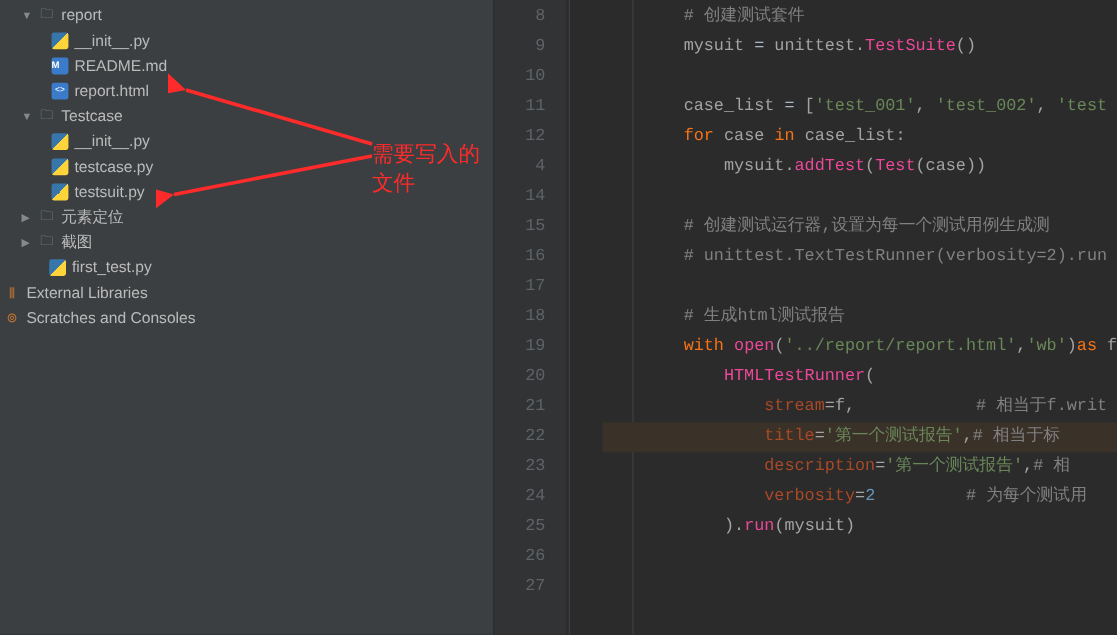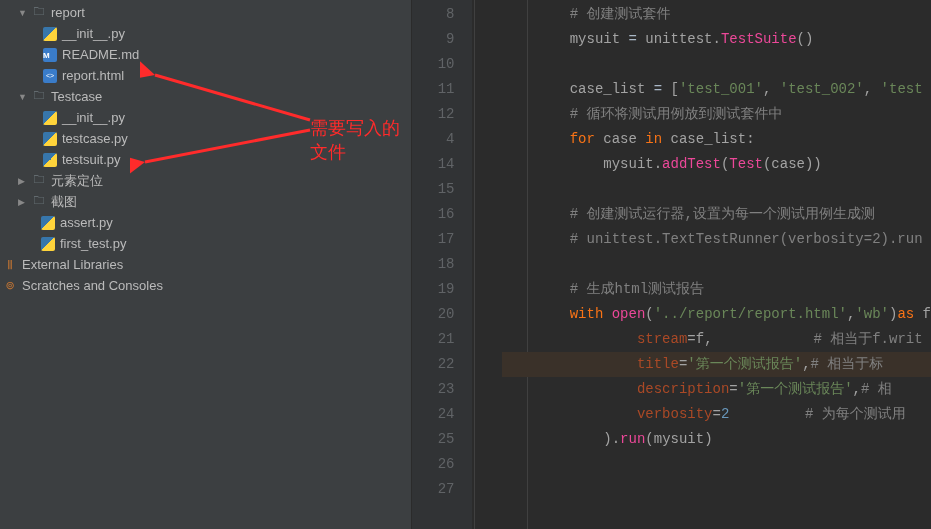--- a/index.html
+++ b/index.html
@@ -167,26 +167,20 @@
       </div>
       <div class="tree-item indent-1">
         <span class="arrow">▶</span>
         <span class="icon folder-icon">🗀</span>
         <span class="label">元素定位</span>
       </div>
       <div class="tree-item indent-1">
         <span class="arrow">▶</span>
         <span class="icon folder-icon">🗀</span>
         <span class="label">截图</span>
-      </div>
-      <div class="tree-item indent-2">
-        <span class="icon">
-            <span class="py-icon"></span>
-          </span>
-        <span class="label">assert.py</span>
       </div>
       <div class="tree-item indent-2">
         <span class="icon">
             <span class="py-icon"></span>
           </span>
         <span class="label">first_test.py</span>
       </div>
       <div class="tree-item" style="padding-left:2px">
         <span class="icon lib-icon">⫴</span>
         <span class="label">External Libraries</span>
@@ -240,29 +234,29 @@
       <div class="gutter-line">27</div>
     </div>
     <div class="code-area">
       <div class="guide" style="left:2px"></div>
       <div class="guide" style="left:55px"></div>
 
       <div class="code-line">        <span class="c-comment"># 创建测试套件</span></div>
       <div class="code-line">        <span class="c-ident">mysuit </span><span class="c-op">=</span><span class="c-ident"> unittest.</span><span class="c-func">TestSuite</span><span class="c-ident">()</span></div>
       <div class="code-line"></div>
       <div class="code-line">        <span class="c-ident">case_list </span><span class="c-op">=</span><span class="c-ident"> [</span><span class="c-string">'test_001'</span><span class="c-ident">, </span><span class="c-string">'test_002'</span><span class="c-ident">, </span><span class="c-string">'test</span></div>
-      <div class="code-line">        <span class="c-comment"># 循环将测试用例放到测试套件中</span></div>
       <div class="code-line">        <span class="c-keyword">for</span><span class="c-ident"> case </span><span class="c-keyword">in</span><span class="c-ident"> case_list:</span></div>
       <div class="code-line">        <span class="c-ident">    mysuit.</span><span class="c-func">addTest</span><span class="c-ident">(</span><span class="c-func">Test</span><span class="c-ident">(case))</span></div>
       <div class="code-line"></div>
       <div class="code-line">        <span class="c-comment"># 创建测试运行器,设置为每一个测试用例生成测</span></div>
       <div class="code-line">        <span class="c-comment"># unittest.TextTestRunner(verbosity=2).run</span></div>
       <div class="code-line"></div>
       <div class="code-line">        <span class="c-comment"># 生成html测试报告</span></div>
       <div class="code-line">        <span class="c-keyword">with</span><span> </span><span class="c-func">open</span><span class="c-ident">(</span><span class="c-string">'../report/report.html'</span><span class="c-ident">,</span><span class="c-string">'wb'</span><span class="c-ident">)</span><span class="c-keyword">as</span><span class="c-ident"> f</span></div>
+      <div class="code-line">        <span>    </span><span class="c-func">HTMLTestRunner</span><span class="c-ident">(</span></div>
       <div class="code-line">        <span>        </span><span class="c-param">stream</span><span class="c-ident">=</span><span class="c-ident">f</span><span class="c-ident">,</span><span>            </span><span class="c-comment"># 相当于f.writ</span></div>
       <div class="code-line highlight-line">        <span>        </span><span class="c-param">title</span><span class="c-ident">=</span><span class="c-string">'第一个测试报告'</span><span class="c-ident">,</span><span class="c-comment"># 相当于标</span></div>
       <div class="code-line">        <span>        </span><span class="c-param">description</span><span class="c-ident">=</span><span class="c-string">'第一个测试报告'</span><span class="c-ident">,</span><span class="c-comment"># 相</span></div>
       <div class="code-line">        <span>        </span><span class="c-param">verbosity</span><span class="c-ident">=</span><span class="c-number">2</span><span>         </span><span class="c-comment"># 为每个测试用</span></div>
       <div class="code-line">        <span class="c-ident">    ).</span><span class="c-func">run</span><span class="c-ident">(mysuit)</span></div>
     </div>
   </div>
 </div>
 
 </body></html>

